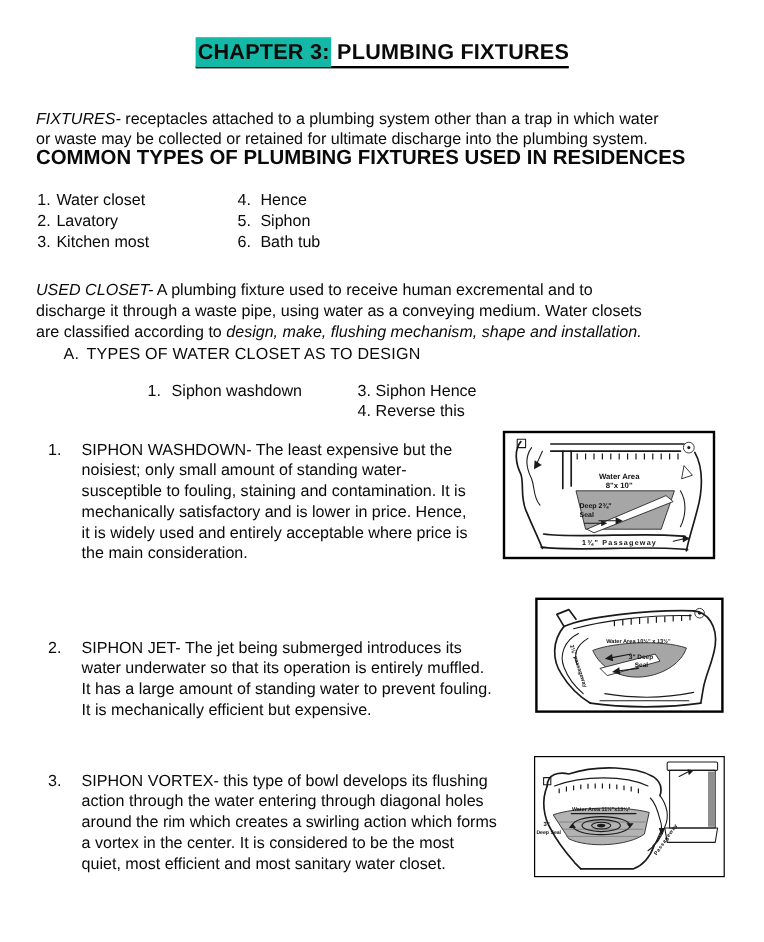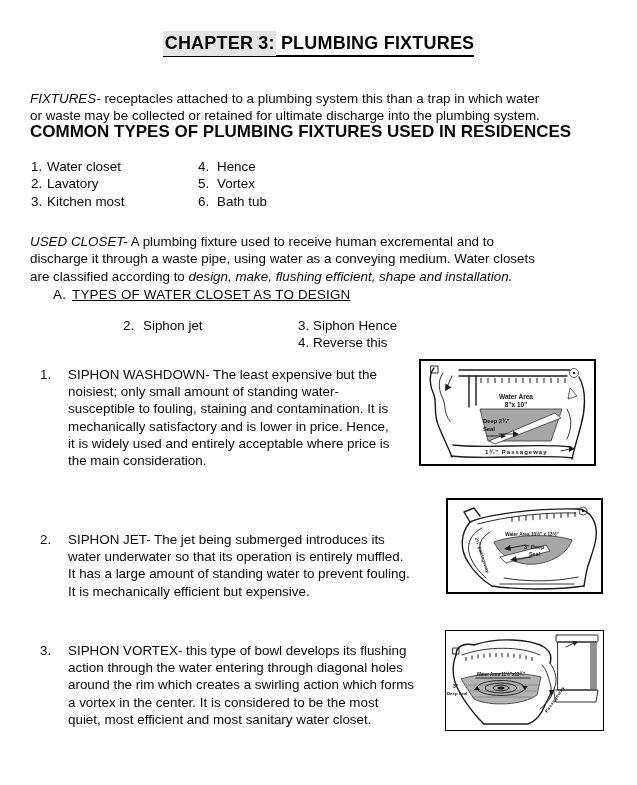--- a/index.html
+++ b/index.html
@@ -8,25 +8,25 @@
     font-family:"Liberation Sans","DejaVu Sans",sans-serif;color:#0a0a0a;
   }
   .abs{position:absolute}
   .para{font-size:13.4px;line-height:17.2px;white-space:pre-line}
   .bi{font-weight:normal;font-style:italic}
   .it{font-style:italic}
   
   .title-wrap{top:33px;left:0;right:0;text-align:center}
   .title-inner{display:inline-block;border-bottom:2px solid #000;padding-bottom:1px;
     font-size:18px;font-weight:bold;letter-spacing:.2px}
-  .hl{background:#e5e5e5;padding:2px 1px 3px 2px}
+  .hl{background:#14b8a6;padding:2px 1px 3px 2px}
   
   .h-common{top:122px;left:30px;font-size:17px;font-weight:bold}
   .h-a{top:287px;left:53px;font-size:13.4px;letter-spacing:.2px}
-  .h-a .underlined{text-decoration:underline;margin-left:6px}
+  .h-a .underlined{margin-left:6px}
   
   .listcol{font-size:13.4px;line-height:17.3px}
   .listcol .row{white-space:nowrap}
   .num{display:inline-block}
   .fix1 .num{width:16px}
   .fix2 .num{width:19px}
   .des1 .num{width:20px}
   .des2 .num{width:15px}
   
   .item-num{font-size:13.4px;line-height:17.2px}
@@ -45,49 +45,49 @@
 </head>
 <body>
 
 <div class="abs title-wrap">
   <span class="title-inner">
     <span class="hl">CHAPTER 3:</span><span> PLUMBING FIXTURES</span>
   </span>
 </div>
 
 <div class="abs para" style="top:73px;left:30px;width:592px">
-  <span class="bi">FIXTURES-</span><span> receptacles attached to a plumbing system this than a trap in which water
+  <span class="bi">FIXTURES-</span><span> receptacles attached to a plumbing system other than a trap in which water
 or waste may be collected or retained for ultimate discharge into the plumbing system.</span>
 </div>
 
 <div class="abs h-common">COMMON TYPES OF PLUMBING FIXTURES USED IN RESIDENCES</div>
 
 <div class="abs listcol fix1" style="top:158px;left:31px">
   <div class="row"><span class="num">1.</span><span>Water closet</span></div>
   <div class="row"><span class="num">2.</span><span>Lavatory</span></div>
   <div class="row"><span class="num">3.</span><span>Kitchen most</span></div>
 </div>
 <div class="abs listcol fix2" style="top:158px;left:198px">
   <div class="row"><span class="num">4.</span><span>Hence</span></div>
-  <div class="row"><span class="num">5.</span><span>Vortex</span></div>
+  <div class="row"><span class="num">5.</span><span>Siphon</span></div>
   <div class="row"><span class="num">6.</span><span>Bath tub</span></div>
 </div>
 
 <div class="abs para" style="top:216px;left:30px;width:592px">
   <span class="bi">USED CLOSET-</span><span> A plumbing fixture used to receive human excremental and to
 discharge it through a waste pipe, using water as a conveying medium. Water closets
-are classified according to </span><span class="it">design, make, flushing efficient, shape and installation.</span>
+are classified according to </span><span class="it">design, make, flushing mechanism, shape and installation.</span>
 </div>
 
 <div class="abs h-a">
   <span>A.</span><span class="underlined">TYPES OF WATER CLOSET AS TO DESIGN</span>
 </div>
 
 <div class="abs listcol des1" style="top:317px;left:123px">
-  <div class="row"><span class="num">2.</span><span>Siphon jet</span></div>
+  <div class="row"><span class="num">1.</span><span>Siphon washdown</span></div>
 </div>
 <div class="abs listcol des2" style="top:317px;left:298px">
   <div class="row"><span class="num">3.</span><span>Siphon Hence</span></div>
   <div class="row"><span class="num">4.</span><span>Reverse this</span></div>
 </div>
 
 <div class="abs item-num" style="top:366px;left:40px">1.</div>
 <div class="abs para" style="top:366px;left:68px;width:362px">SIPHON WASHDOWN- The least expensive but the
 noisiest; only small amount of standing water-
 susceptible to fouling, staining and contamination. It is

